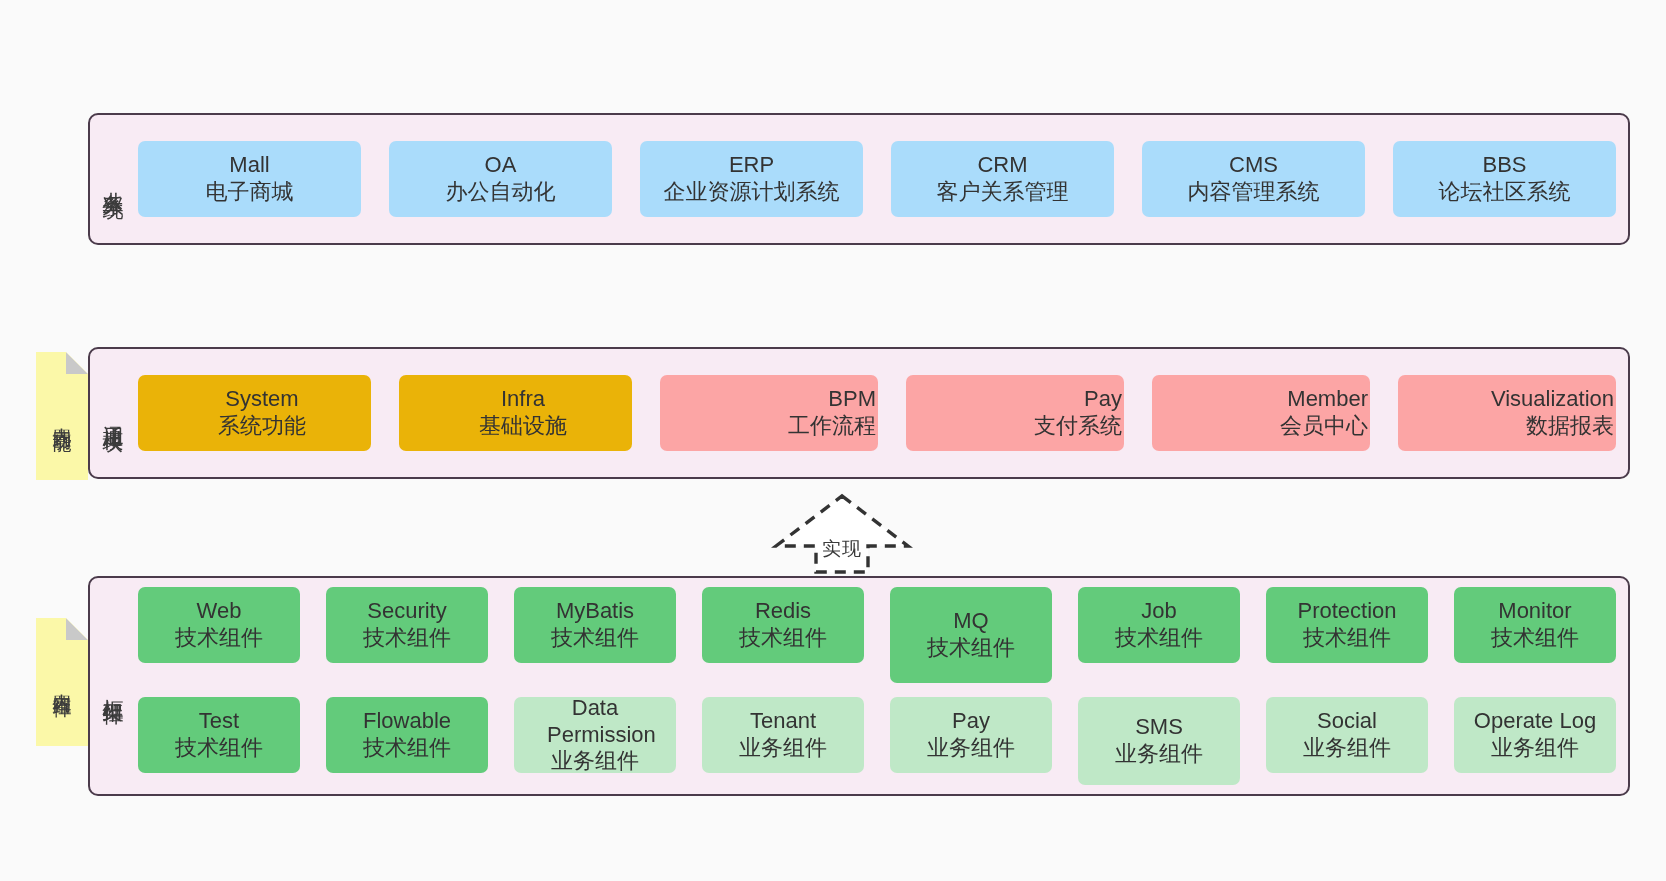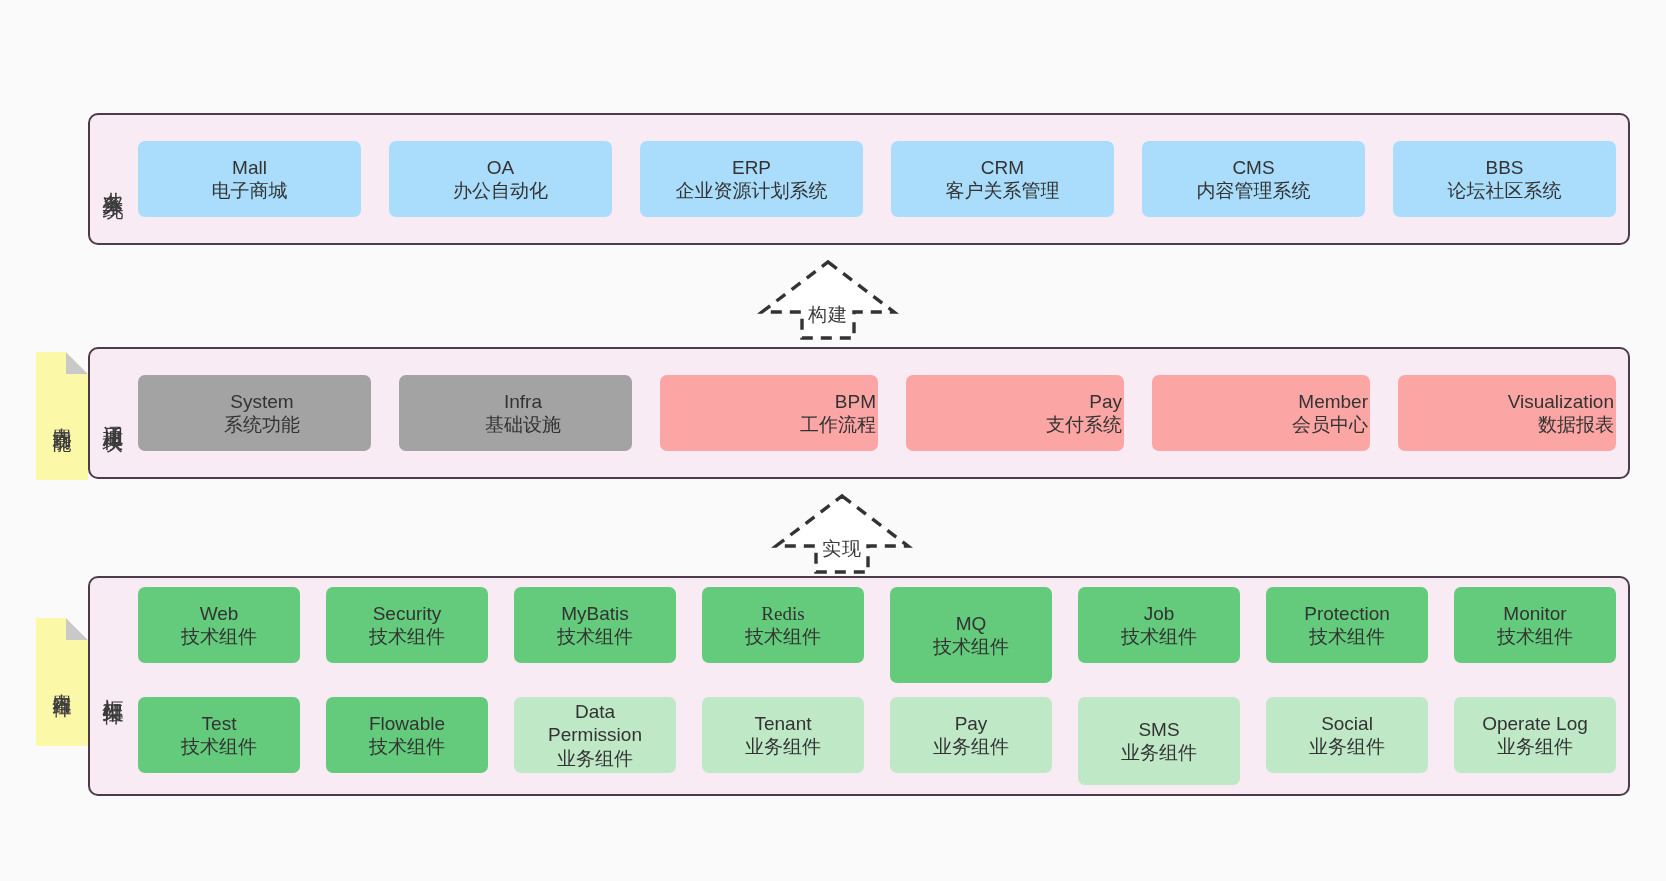--- a/index.html
+++ b/index.html
@@ -62,33 +62,33 @@
     gap: 28px;
   }
   .card {
     flex: 1 1 0;
     border-radius: 7px;
     display: flex;
     flex-direction: column;
     align-items: center;
     justify-content: center;
     text-align: center;
-    font-size: 19px;
+    font-size: 22px;
     line-height: 1.22;
     color: #333333;
     box-sizing: border-box;
     padding: 4px 2px;
     user-select: none;
   }
   .card .t-en { display: block; }
   .card .t-cn { display: block; }
 
   
   .c-blue        { background: #aadcfb; }
-  .c-red         { background: #a3a3a3; padding-left: 17px; }
+  .c-red         { background: #eab308; padding-left: 17px; }
   .c-pink        { background: #fca5a5; align-items: flex-end; }
   .c-green       { background: #63cb7b; }
   .c-green-light { background: #bfe8c7; }
 
   
   .note {
     position: absolute;
     background: #fbf8a8;
     box-sizing: border-box;
     font-size: 19px;
@@ -162,27 +162,20 @@
           <span class="t-cn">内容管理系统</span>
         </div>
         <div class="card c-blue" style="height:76px;">
           <span class="t-en">BBS</span>
           <span class="t-cn">论坛社区系统</span>
         </div>
       </div>
     </div>
   </div>
 
-  <div class="uml-arrow" id="arrow-build" style="left:757px; top:258px; width:142px; height:82px;">
-    <svg width="142" height="82" viewBox="0 0 142 82" aria-hidden="true">
-
-      <path d="M 71 4 L 137 54 L 97 54 L 97 80 L 45 80 L 45 54 L 5 54 Z" fill="#ffffff" stroke="#333333" stroke-width="3.4" stroke-dasharray="11,8" stroke-linejoin="miter"></path>
-    </svg>
-    <div class="arrow-label" style="top:44px;">构建</div>
-  </div>
 
   <div class="note" id="note-builtin-features" style="left:36px; top:352px; width:52px; height:128px;">
     <span class="fold"></span>
     <span>内置功能</span>
   </div>
 
   <div class="layer-panel" id="panel-common" style="left:88px; top:347px; width:1542px; height:132px;">
     <div class="layer-title">通用模块</div>
     <div class="cards-area">
       <div class="card-row">
@@ -236,21 +229,21 @@
           <span class="t-cn">技术组件</span>
         </div>
         <div class="card c-green" style="height:76px;">
           <span class="t-en">Security</span>
           <span class="t-cn">技术组件</span>
         </div>
         <div class="card c-green" style="height:76px;">
           <span class="t-en">MyBatis</span>
           <span class="t-cn">技术组件</span>
         </div>
-        <div class="card c-green" style="height:76px;font-family:Liberation Serif, serif;">
+        <div class="card c-green" style="height:76px;">
           <span class="t-en">Redis</span>
           <span class="t-cn">技术组件</span>
         </div>
         <div class="card c-green" style="height:96px;">
           <span class="t-en">MQ</span>
           <span class="t-cn">技术组件</span>
         </div>
         <div class="card c-green" style="height:76px;">
           <span class="t-en">Job</span>
           <span class="t-cn">技术组件</span>

